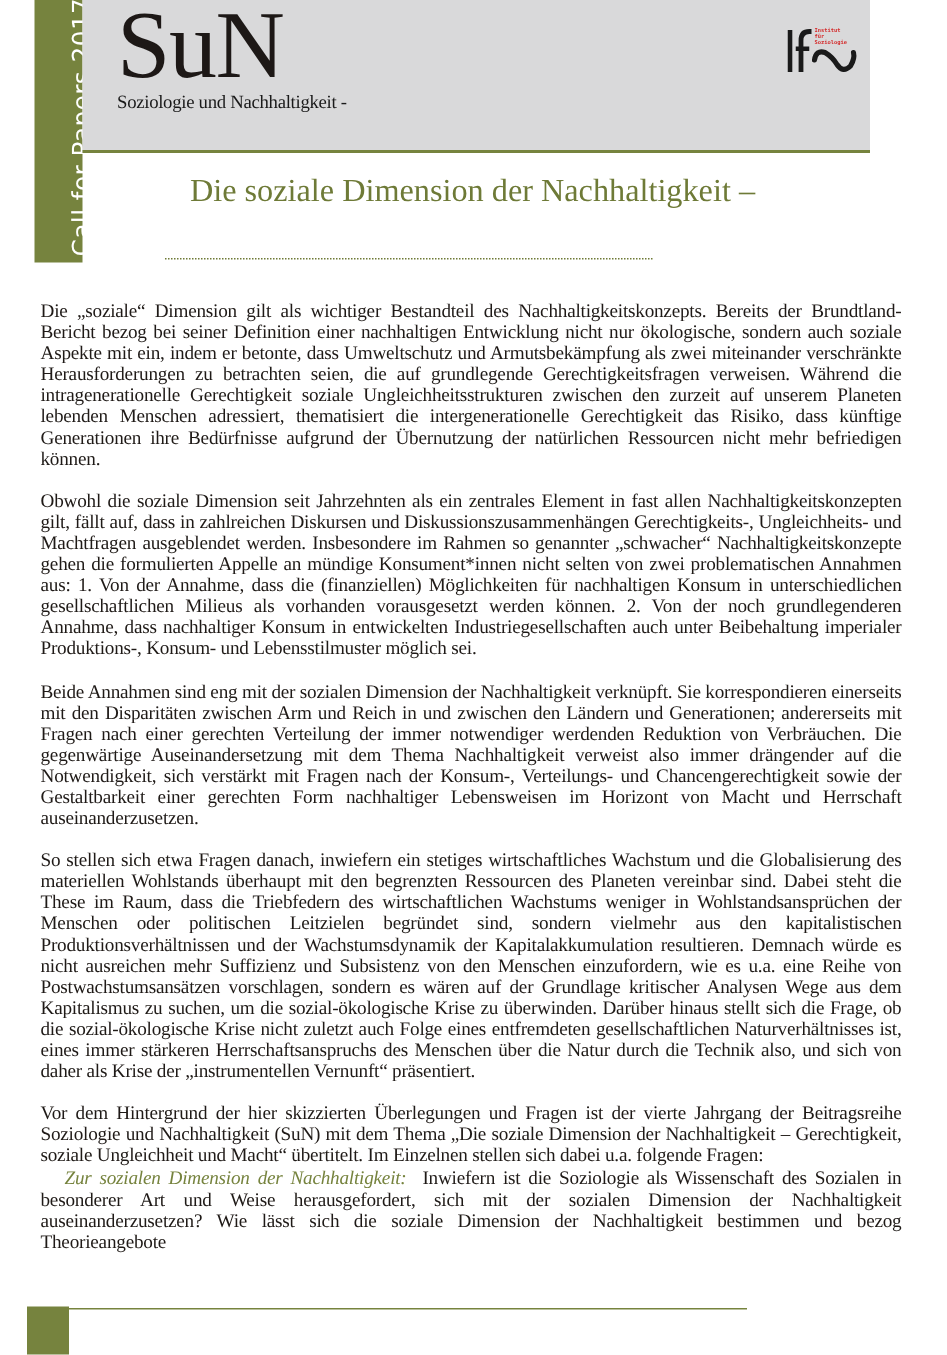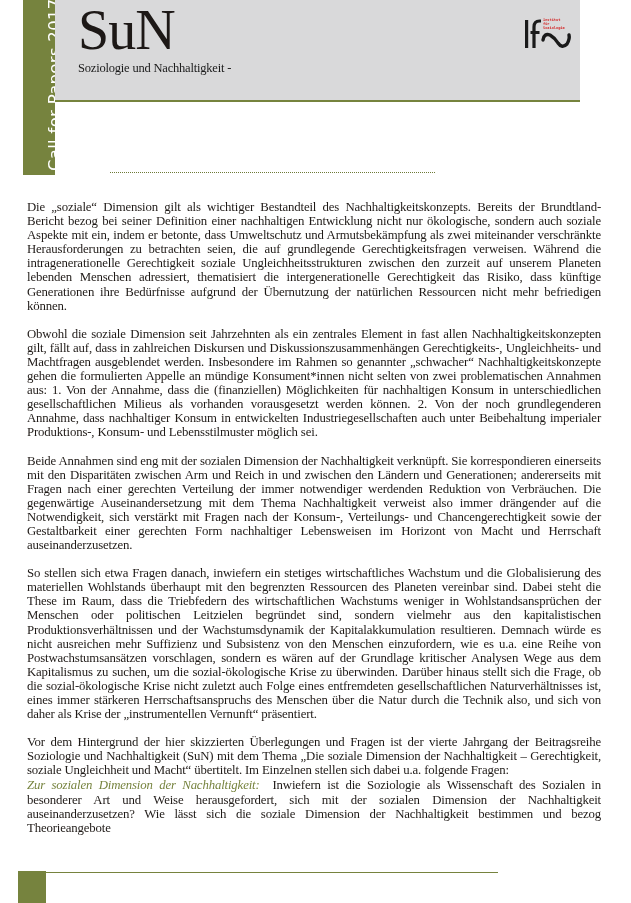--- a/index.html
+++ b/index.html
@@ -25,21 +25,21 @@
       width: 170px;
     }
     .header-band {
       position: absolute; left: 55px; top: 0; width: 525px; height: 100px;
       background: #d9d9da;
       border-bottom: 2px solid #76833e;
     }
     .brand {
       position: absolute; left: 23px; top: 2px;
       font-family: "Liberation Serif", "DejaVu Serif", serif;
-      font-size: 56px; line-height: 56px; color: #1d1816;
+      font-size: 64px; line-height: 56px; color: #1d1816;
       letter-spacing: -1px;
     }
     .subtitle {
       position: absolute; left: 23px; top: 62px;
       font-family: "Liberation Serif", "DejaVu Serif", serif;
       font-size: 12.5px; line-height: 12px; color: #1a1a1a;
       letter-spacing: -0.2px;
     }
     .logo {
       position: absolute; left: 470px; top: 18px; width: 50px; height: 34px;
@@ -61,21 +61,21 @@
       border-top: 1px dotted #6e7a37;
     }
     .body-text {
       position: absolute; left: 27px; top: 200px; width: 574px;
       font-family: Liberation Serif, serif;
       font-size: 12.8px; line-height: 14.1px;
       text-align: justify; color: #1f1a17;
       letter-spacing: -0.15px;
     }
     .body-text p { margin: 0 0 14px 0; hyphens: manual; }
-    .qhead { color: #76833e; font-style: italic; }
+    .qhead { color: #76833e; font-style: italic; margin-left: 16px; }
     .footer-square {
       position: absolute; left: 18px; top: 871px; width: 28px; height: 32px;
       background: #76833e;
     }
     .footer-rule {
       position: absolute; left: 46px; top: 872px; width: 452px; height: 0;
       border-top: 1.5px solid #76833e;
     }
   </style>
 </head>
@@ -99,20 +99,21 @@
     </svg>
     <div class="logo-text">
       <div>Institut</div>
       <div>für</div>
       <div>Soziologie</div>
     </div>
   </div>
 </div>
 
 <div class="title-block">
+  <div>Die soziale Dimension der Nachhaltigkeit –</div>
 </div>
 <div class="title-rule"></div>
 
 <div class="body-text">
   <p>Die „soziale“ Dimension gilt als wichtiger Bestandteil des Nachhaltigkeitskonzepts. Bereits der Brundtland-Bericht bezog bei seiner Definition einer nachhaltigen Entwicklung nicht nur ökologische, sondern auch soziale Aspekte mit ein, indem er betonte, dass Umweltschutz und Armutsbekämpfung als zwei miteinander verschränkte Herausforderungen zu betrachten seien, die auf grundlegende Gerechtigkeitsfragen verweisen. Während die intragenerationelle Gerechtigkeit soziale Ungleichheitsstrukturen zwischen den zurzeit auf unserem Planeten lebenden Menschen adressiert, thematisiert die intergenerationelle Gerechtigkeit das Risiko, dass künftige Generationen ihre Bedürfnisse aufgrund der Übernutzung der natürlichen Ressourcen nicht mehr befriedigen können.</p>
   <p>Obwohl die soziale Dimension seit Jahrzehnten als ein zentrales Element in fast allen Nachhaltigkeitskonzepten gilt, fällt auf, dass in zahlreichen Diskursen und Diskussionszusammenhängen Gerechtigkeits-, Ungleichheits- und Machtfragen ausgeblendet werden. Insbesondere im Rahmen so genannter „schwacher“ Nachhaltigkeitskonzepte gehen die formulierten Appelle an mündige Konsument*innen nicht selten von zwei problematischen Annahmen aus: 1. Von der Annahme, dass die (finanziellen) Möglichkeiten für nachhaltigen Konsum in unterschiedlichen gesellschaftlichen Milieus als vorhanden vorausgesetzt werden können. 2. Von der noch grundlegenderen Annahme, dass nachhaltiger Konsum in entwickelten Industriegesellschaften auch unter Beibehaltung imperialer Produktions-, Konsum- und Lebensstilmuster möglich sei.</p>
   <p>Beide Annahmen sind eng mit der sozialen Dimension der Nachhaltigkeit verknüpft. Sie korrespondieren einerseits mit den Disparitäten zwischen Arm und Reich in und zwischen den Ländern und Generationen; andererseits mit Fragen nach einer gerechten Verteilung der immer notwendiger werdenden Reduktion von Verbräuchen. Die gegenwärtige Auseinandersetzung mit dem Thema Nachhaltigkeit verweist also immer drängender auf die Notwendigkeit, sich verstärkt mit Fragen nach der Konsum-, Verteilungs- und Chancengerechtigkeit sowie der Gestaltbarkeit einer gerechten Form nachhaltiger Lebensweisen im Horizont von Macht und Herrschaft auseinanderzusetzen.</p>
   <p>So stellen sich etwa Fragen danach, inwiefern ein stetiges wirtschaftliches Wachstum und die Globalisierung des materiellen Wohlstands überhaupt mit den begrenzten Ressourcen des Planeten vereinbar sind. Dabei steht die These im Raum, dass die Triebfedern des wirtschaftlichen Wachstums weniger in Wohlstandsansprüchen der Menschen oder politischen Leitzielen begründet sind, sondern vielmehr aus den kapitalistischen Produktionsverhältnissen und der Wachstumsdynamik der Kapitalakkumulation resultieren. Demnach würde es nicht ausreichen mehr Suffizienz und Subsistenz von den Menschen einzufordern, wie es u.a. eine Reihe von Postwachstumsansätzen vorschlagen, sondern es wären auf der Grundlage kritischer Analysen Wege aus dem Kapitalismus zu suchen, um die sozial-ökologische Krise zu überwinden. Darüber hinaus stellt sich die Frage, ob die sozial-ökologische Krise nicht zuletzt auch Folge eines entfremdeten gesellschaftlichen Naturverhältnisses ist, eines immer stärkeren Herrschaftsanspruchs des Menschen über die Natur durch die Technik also, und sich von daher als Krise der „instrumentellen Vernunft“ präsentiert.</p>
   <p style="margin-bottom:1px">Vor dem Hintergrund der hier skizzierten Überlegungen und Fragen ist der vierte Jahrgang der Beitragsreihe Soziologie und Nachhaltigkeit (SuN) mit dem Thema „Die soziale Dimension der Nachhaltigkeit – Gerechtigkeit, soziale Ungleichheit und Macht“ übertitelt. Im Einzelnen stellen sich dabei u.a. folgende Fragen:</p>
   <p>

